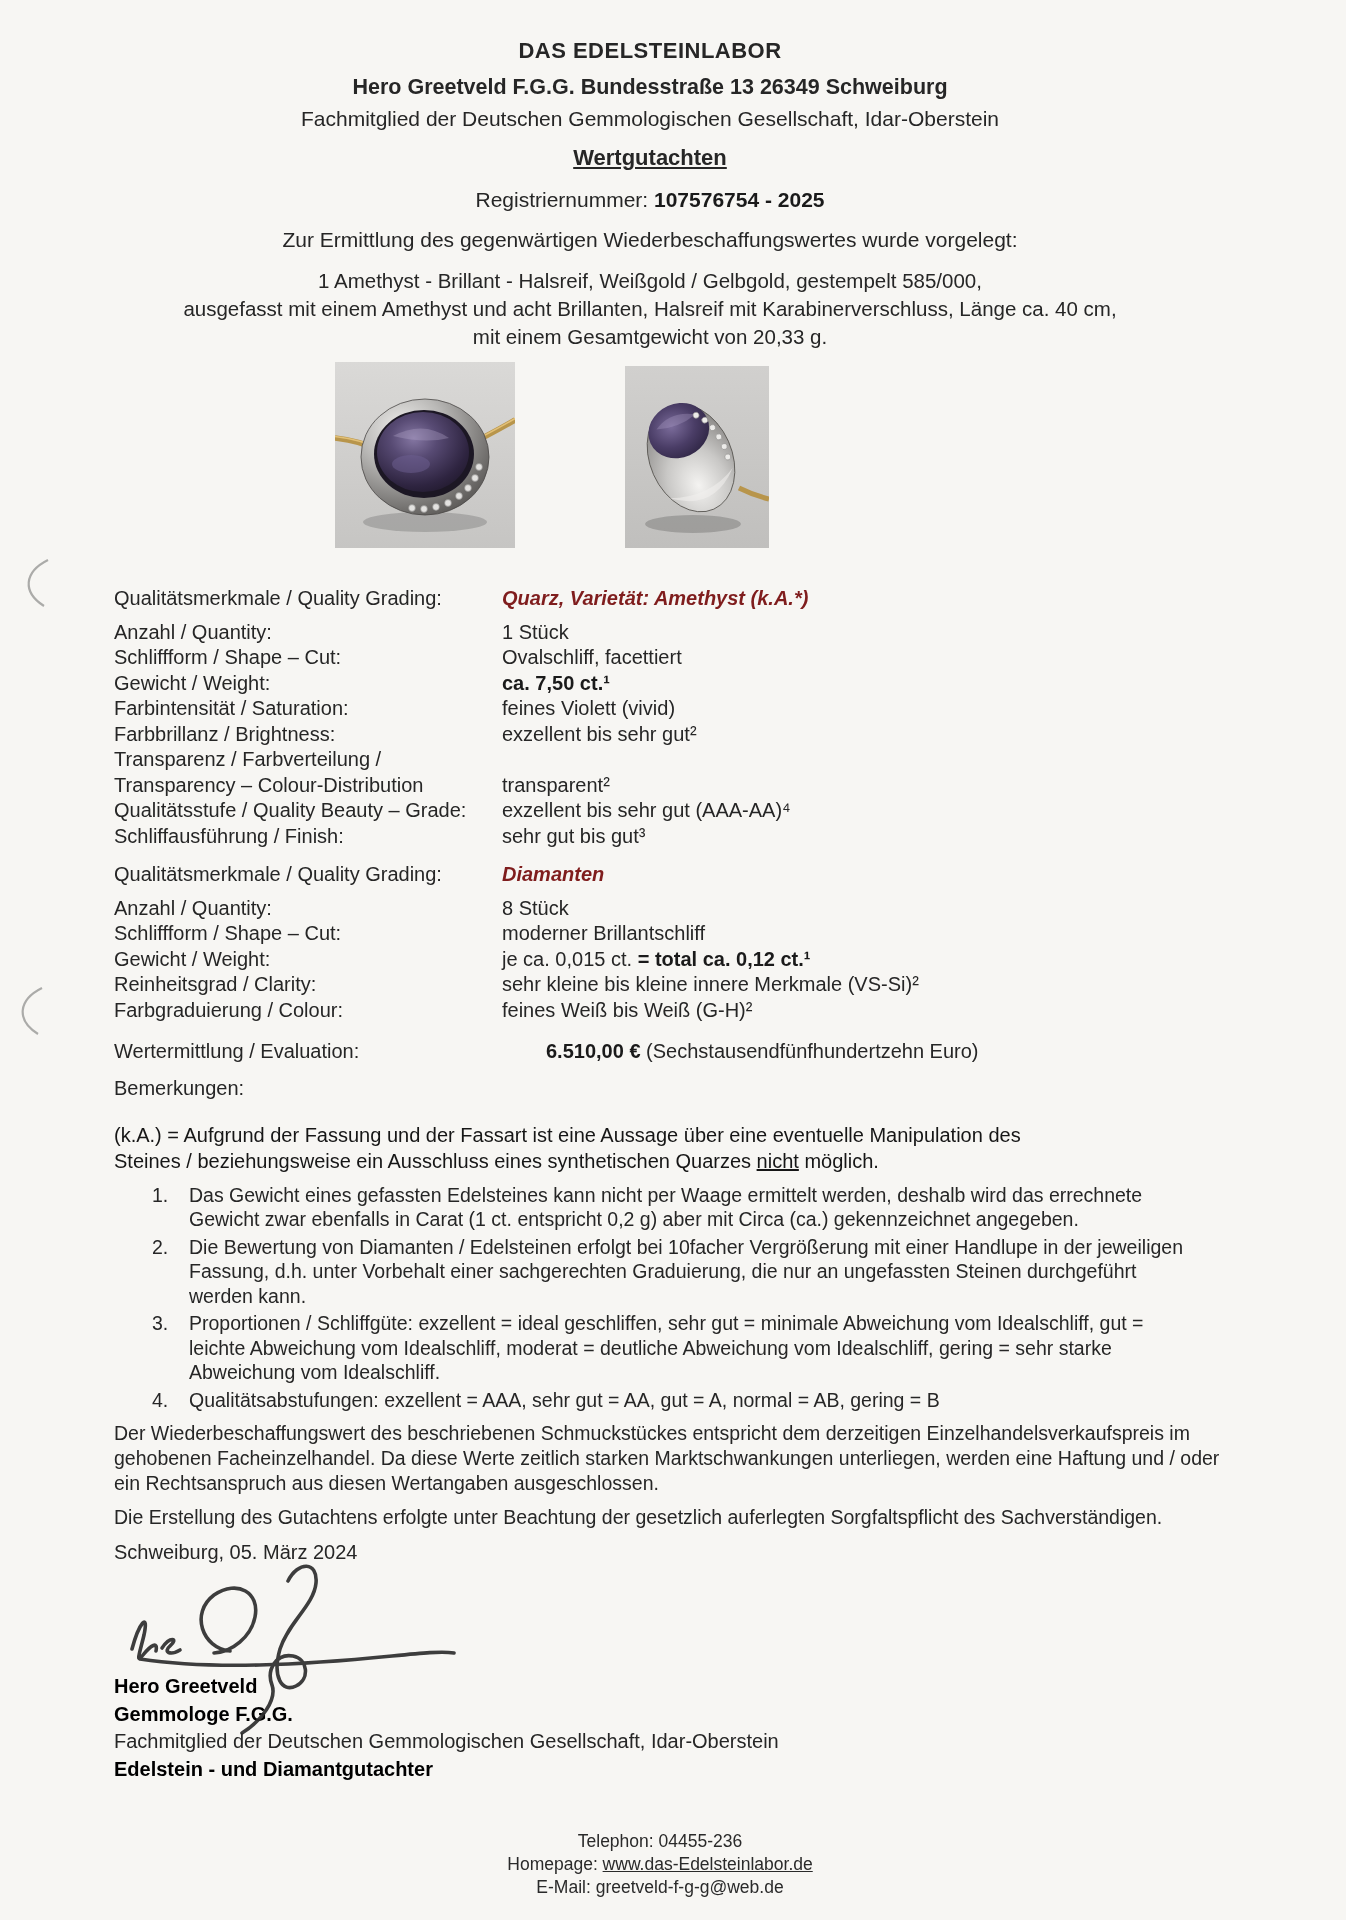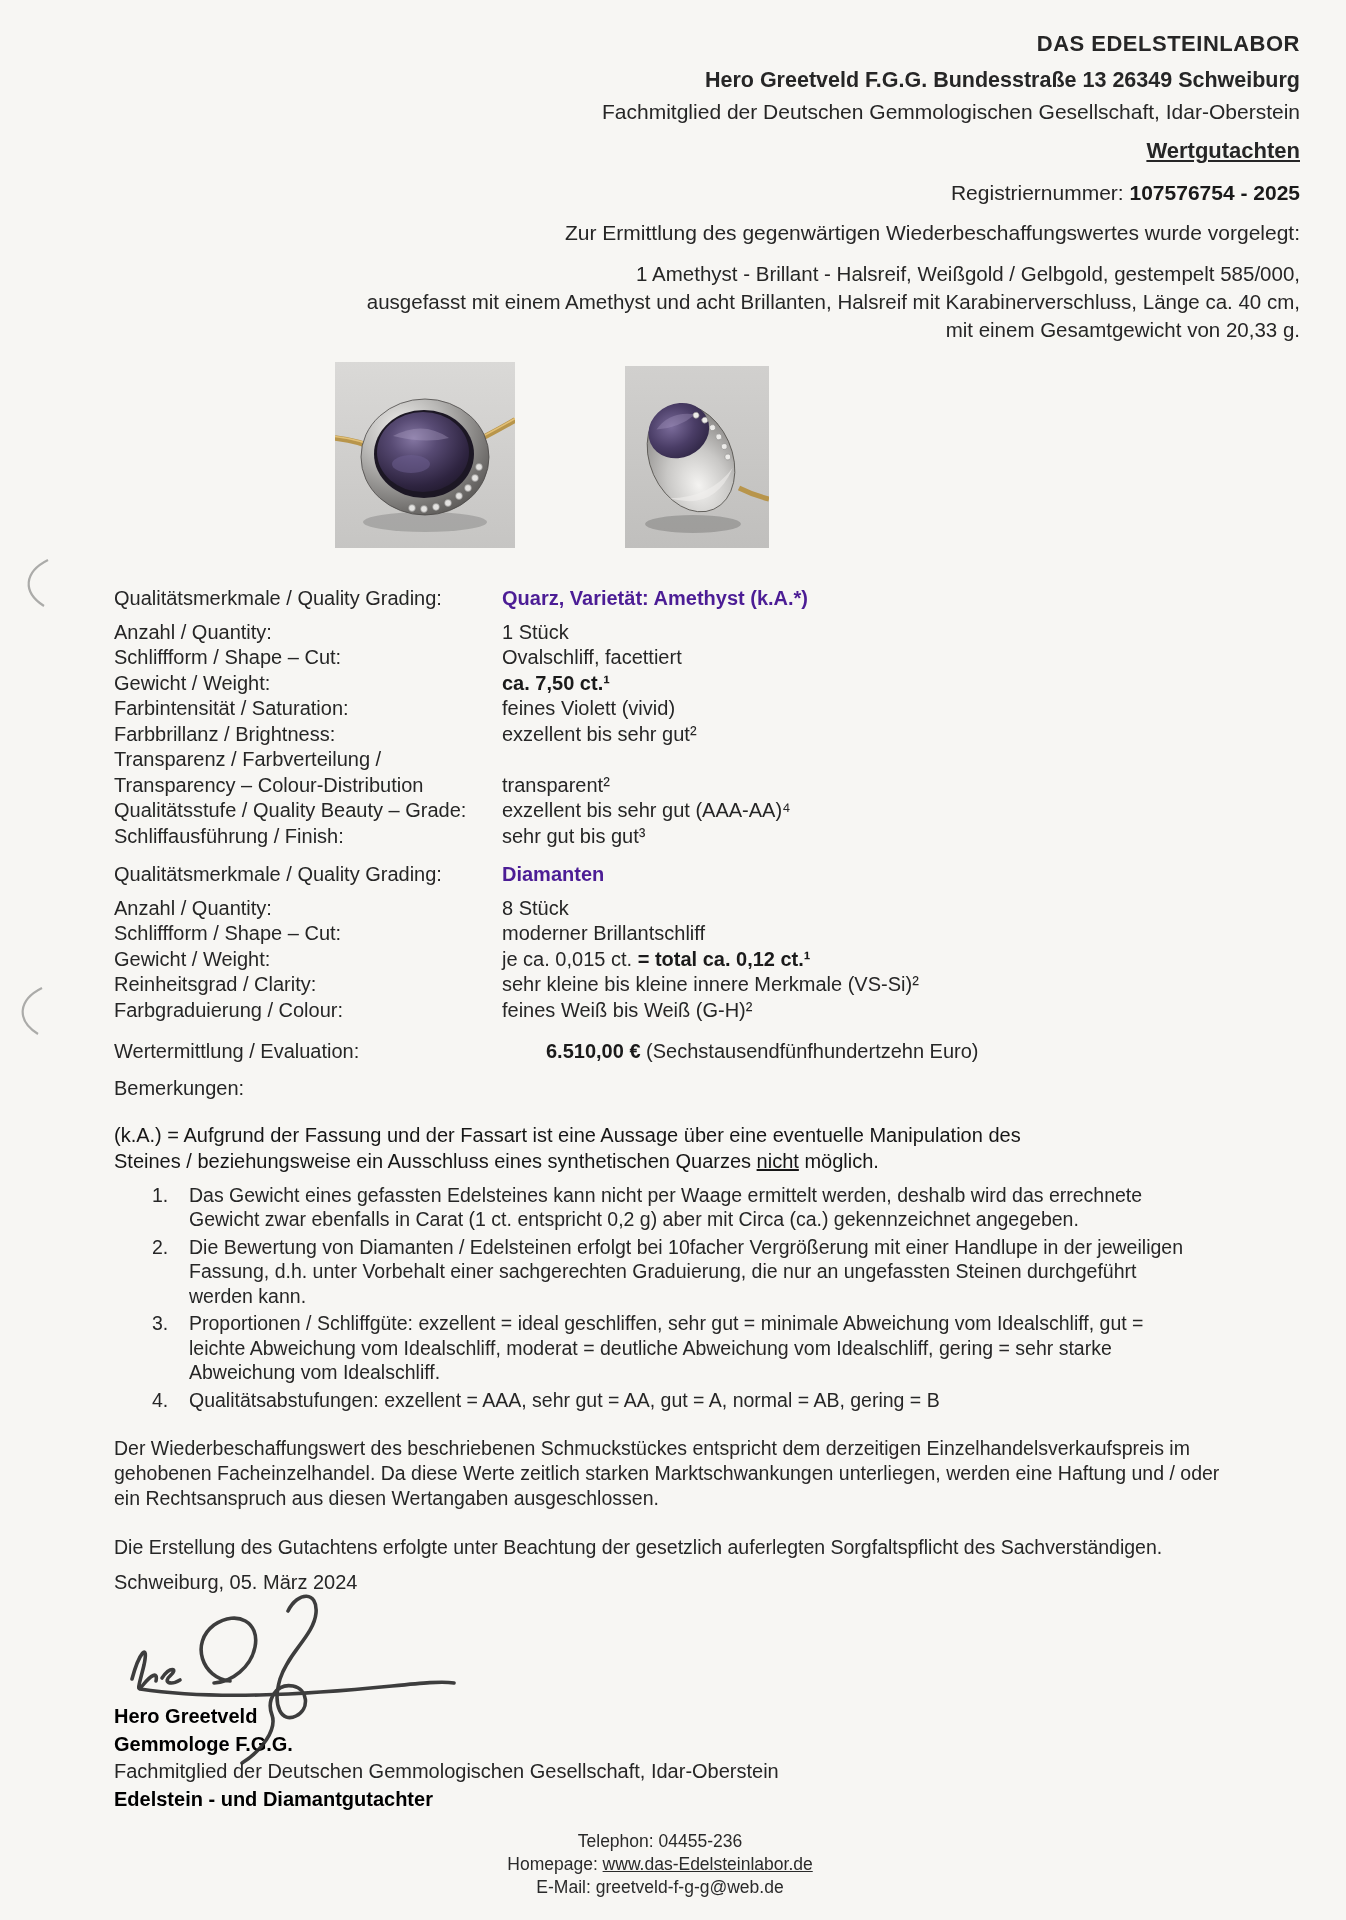--- a/index.html
+++ b/index.html
@@ -8,51 +8,51 @@
     position: relative;
     background: #f7f6f3;
     font-family: "Liberation Sans", sans-serif;
     color: #262626;
     overflow: hidden;
   }
   .b { font-weight: bold; color: #1a1a1a; }
   .u { text-decoration: underline; }
 
   
-  .header { position: absolute; top: 31px; left: 0; width: 1300px; text-align: right; }
+  .header { position: absolute; top: 38px; left: 0; width: 1300px; text-align: center; }
   .lab-name { font-size: 22px; font-weight: bold; letter-spacing: .5px; }
   .address { font-size: 21.5px; font-weight: bold; margin-top: 11px; }
   .membership { font-size: 21px; margin-top: 7px; }
   .doc-title { font-size: 22px; font-weight: bold; text-decoration: underline; margin-top: 14px; }
   .reg-line { font-size: 21px; margin-top: 17px; }
   .purpose { font-size: 21px; margin-top: 16px; }
   .item-desc { font-size: 20.5px; line-height: 28px; margin-top: 15px; }
 
   
   .photos { position: absolute; top: 362px; left: 335px; display: flex; gap: 110px; align-items: flex-start; }
   .photo { display: block; }
 
   
   .body-col { position: absolute; top: 586px; left: 114px; width: 1140px; font-size: 19.5px; }
   .grid-row { display: flex; line-height: 25.5px; font-size: 20px; }
   .grid-row .lab { width: 388px; flex: none; }
   .grid-row .val { flex: 1; }
   .sec-head { margin-top: 0; }
-  .sec-head .val { font-weight: bold; color: #4c1d95; }
+  .sec-head .val { font-weight: bold; color: #7f1d1d; font-style: italic; }
   .rows1 { margin-top: 8px; }
   .sec-head2 { margin-top: 13px; }
   .rows2 { margin-top: 8px; }
   .eval-row { margin-top: 16px; gap: 44px; }
   .remarks-head { margin-top: 11px; line-height: 25px; font-size: 20px; }
   .remark-bold { margin-top: 21px; font-weight: normal; color: #161616; line-height: 26px; font-size: 20px; }
   .notes { margin-top: 9px; }
   .note { display: flex; line-height: 24.5px; margin-bottom: 3px; }
   .note .n { width: 37px; flex: none; margin-left: 38px; }
   .note .t { width: 1000px; flex: none; }
-  .para { margin-top: 24px; line-height: 25px; width: 1132px; }
+  .para { margin-top: 9px; line-height: 25px; width: 1132px; }
   .date-line { margin-top: 10px; line-height: 25px; font-size: 20px; }
 
   
   .sig-wrap { position: relative; margin-top: 4px; padding-top: 104px; }
   .signature-svg { position: absolute; left: -12px; top: -16px; }
   .sig-name, .sig-title, .sig-role { font-weight: bold; color: #000000; }
   .sig-line { font-size: 20px; line-height: 27.5px; }
 
   
   .footer { position: absolute; top: 1830px; left: 0; width: 1320px; text-align: center; font-size: 17.5px; line-height: 23px; color: #2a2a2a; }

